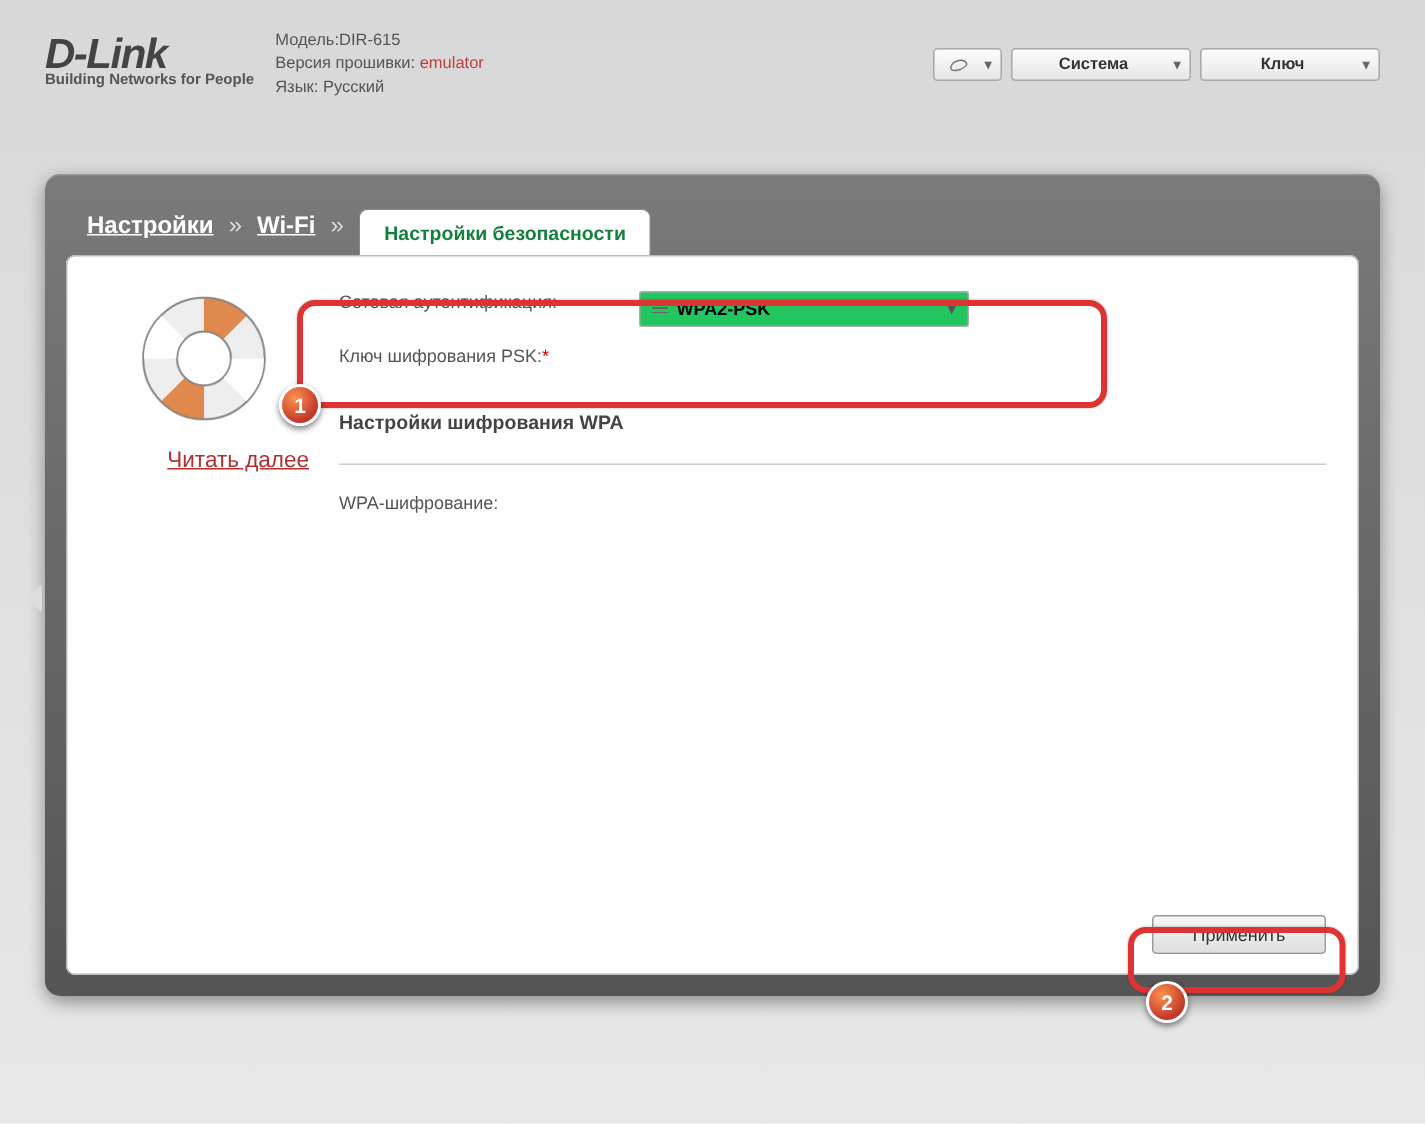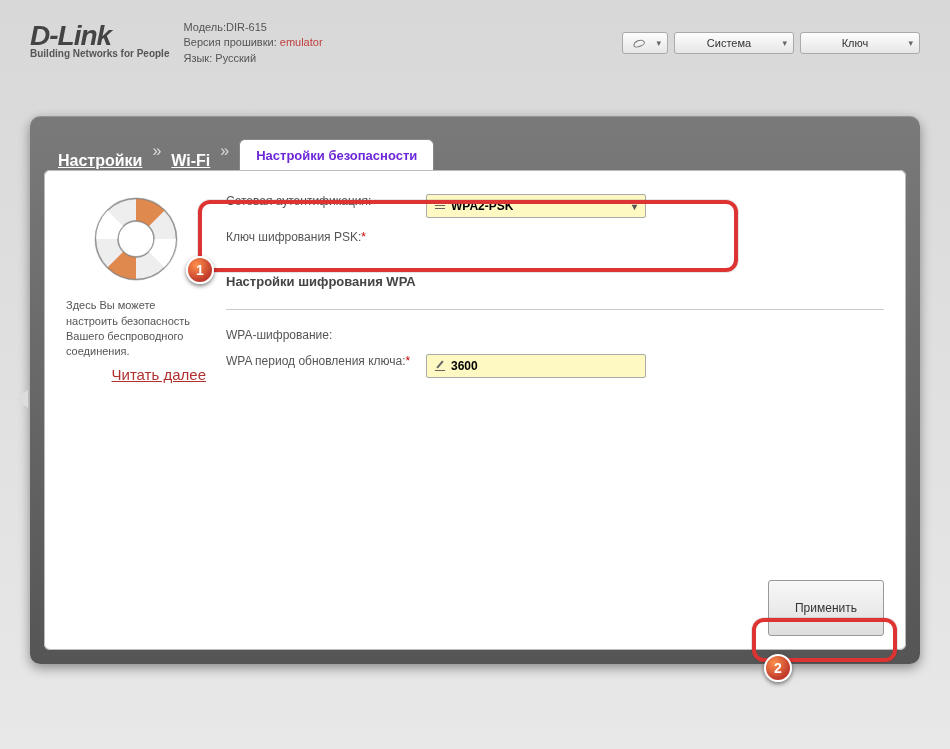--- a/index.html
+++ b/index.html
@@ -39,20 +39,21 @@
       font-size: 11px;
       color: #555;
       line-height: 1.4;
     }
     .device-info a { color: #c04040; text-decoration: none; }
     .top-right {
       margin-left: auto;
       display: flex;
       gap: 6px;
       align-items: center;
+      font-weight: bold;
     }
     .top-dropdown {
       background: linear-gradient(#fdfdfd, #e6e6e6);
       border: 1px solid #aaa;
       border-radius: 3px;
       height: 22px;
       display: flex;
       align-items: center;
       justify-content: center;
       font-size: 11px;
@@ -102,29 +103,30 @@
       display: flex;
       align-items: flex-end;
       gap: 10px;
       padding: 8px 14px 0 14px;
     }
     .breadcrumb-link {
       color: #fff;
       font-size: 16px;
       font-weight: bold;
       text-decoration: underline;
+      padding-bottom: 10px;
     }
     .breadcrumb-sep { color: #ddd; font-size: 16px; padding-bottom: 10px; }
     .active-tab {
       background: #fff;
       border-radius: 6px 6px 0 0;
       padding: 8px 16px;
       font-size: 13px;
       font-weight: bold;
-      color: #6d28d9;
+      color: #15803d;
       border: 1px solid #888;
       border-bottom: none;
       position: relative;
       top: 1px;
     }
     .panel-inner {
       background: #fff;
       border-radius: 6px;
       min-height: 480px;
       padding: 18px 22px;
@@ -165,21 +167,21 @@
       font-size: 12px;
       color: #555;
       text-align: left;
     }
     .form-label .req { color: #c00; }
     .form-control {
       width: 220px;
       height: 24px;
       border: 1px solid #aaa;
       border-radius: 2px;
-      background: #fef9c3;
+      background: #22c55e;
       font-size: 12px;
       font-weight: bold;
       display: flex;
       align-items: center;
       padding: 0 8px;
       position: relative;
     }
     .form-control.select::after {
       content: "▾";
       position: absolute;
@@ -249,21 +251,21 @@
     .c2 { left: 764px; top: 654px; }
     .apply-row {
       position: absolute;
       right: 22px;
       bottom: 14px;
     }
     .apply-btn {
       background: linear-gradient(#f8f8f8, #dedede);
       border: 1px solid #999;
       border-radius: 3px;
-      padding: 20px 26px;
+      padding: 5px 26px;
       font-size: 12px;
       color: #333;
       cursor: pointer;
     }
   </style>
 </head>
 <body>
 
 <div class="topbar">
   <div class="logo">
@@ -304,48 +306,40 @@
       <svg class="lifebuoy" viewBox="0 0 100 100">
         <circle cx="50" cy="50" r="45" fill="#eee" stroke="#bbb" stroke-width="2"></circle>
         <circle cx="50" cy="50" r="20" fill="#fff" stroke="#bbb" stroke-width="2"></circle>
         <path d="M50 5 A45 45 0 0 1 82 18 L64 36 A20 20 0 0 0 50 30 Z" fill="#d73" opacity=".85"></path>
         <path d="M95 50 A45 45 0 0 1 82 82 L64 64 A20 20 0 0 0 70 50 Z" fill="#fff"></path>
         <path d="M50 95 A45 45 0 0 1 18 82 L36 64 A20 20 0 0 0 50 70 Z" fill="#d73" opacity=".85"></path>
         <path d="M5 50 A45 45 0 0 1 18 18 L36 36 A20 20 0 0 0 30 50 Z" fill="#fff"></path>
         <circle cx="50" cy="50" r="45" fill="none" stroke="#888" stroke-width="1"></circle>
         <circle cx="50" cy="50" r="20" fill="none" stroke="#888" stroke-width="1"></circle>
       </svg>
-      <div class="help-text">Здесь Вы можете настроить безопасность Вашего беспроводного соединения.</div>
       <a href="#" class="read-more">Читать далее</a>
     </div>
 
     <div class="form-area">
       <div class="form-row">
         <div class="form-label">Сетевая аутентификация:</div>
         <div class="form-control select">
           <span class="list-icon"></span>
           <span>WPA2-PSK</span>
         </div>
       </div>
       <div class="form-row">
         <div class="form-label"><span>Ключ шифрования PSK:</span><span class="req">*</span></div>
       </div>
 
       <div class="section-title">Настройки шифрования WPA</div>
 
       <div class="form-row">
         <div class="form-label">WPA-шифрование:</div>
       </div>
-      <div class="form-row">
-        <div class="form-label"><span>WPA период обновления ключа:</span><span class="req">*</span></div>
-        <div class="form-control">
-          <span class="pencil-icon"></span>
-          <span>3600</span>
-        </div>
-      </div>
 
       <div class="apply-row">
         <button class="apply-btn">Применить</button>
       </div>
     </div>
   </div>
 </div>
 
 <div class="highlight-box hl1"></div>
 <div class="highlight-box hl2"></div>

